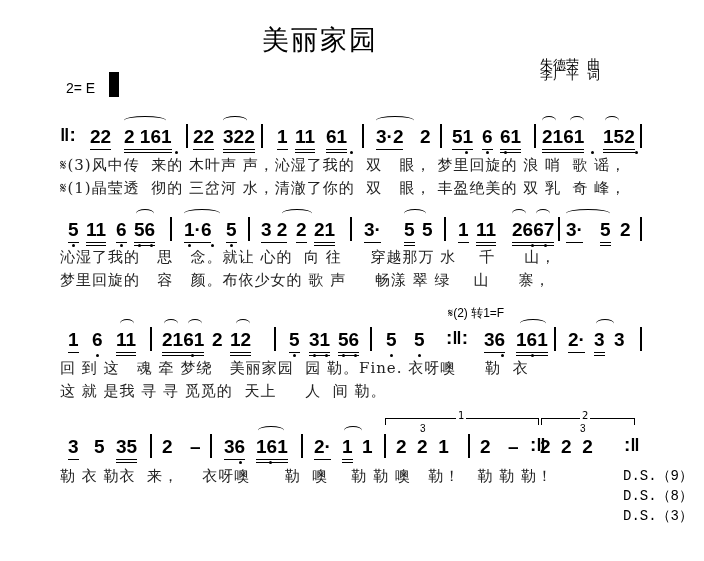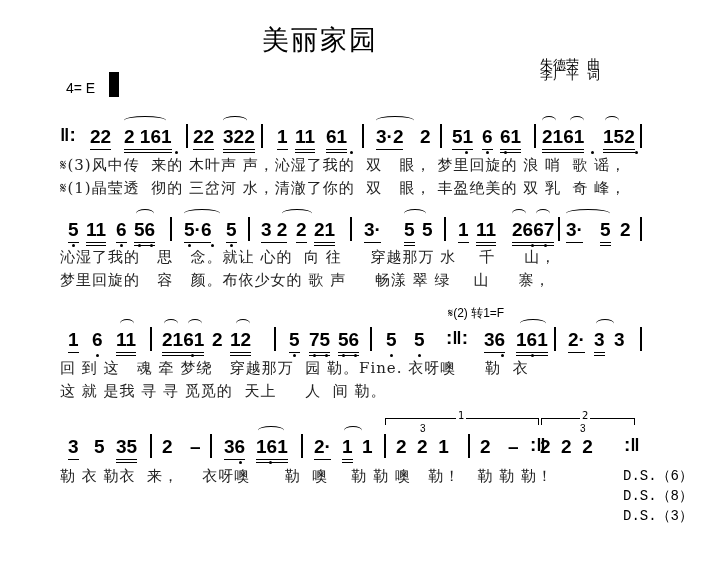--- a/index.html
+++ b/index.html
@@ -26,21 +26,21 @@
   .volta { position:absolute; height:6px; border-top:1px solid #000; border-left:1px solid #000; border-right:1px solid #000; }
   .volta span { position:absolute; top:-9px; font-size:10px; background:#fff; padding:0 2px; }
   .ds { position:absolute; left:623px; font-size:14px; font-family:"Liberation Mono", monospace; }
 </style>
 </head>
 <body>
 
 <div class="title">美丽家园</div>
 <div class="credit" style="top:56px">朱德荣  曲</div>
 <div class="credit" style="top:66px">李广平  词</div>
-<div class="key">4= E</div>
+<div class="key">2= E</div>
 <div class="timesig">
   <div>2</div>
   <div class="bar"></div>
   <div>4</div>
 </div>
 
 <div class="row" style="top:126px;">
   <span class="repl" style="left:0">‖:</span>
   <span class="tok ul1" style="left:30px">22</span>
   <span class="tok ul2" style="left:64px">2 161</span>
@@ -83,21 +83,21 @@
   <span class="tok ul1" style="left:8px">5</span>
   <span class="dot" style="left:12px"></span>
   <span class="tok ul2" style="left:26px">11</span>
   <span class="tok ul1" style="left:56px">6</span>
   <span class="dot" style="left:60px"></span>
   <span class="tok ul2" style="left:74px">56</span>
   <span class="slur" style="left:76px;width:18px"></span>
   <span class="dot" style="left:78px"></span>
   <span class="dot" style="left:90px"></span>
   <span class="bar" style="left:110px"></span>
-  <span class="tok ul1" style="left:124px">5·6</span>
+  <span class="tok ul1" style="left:124px">1·6</span>
   <span class="slur" style="left:124px;width:36px"></span>
   <span class="dot" style="left:128px"></span>
   <span class="dot" style="left:151px"></span>
   <span class="tok ul1" style="left:166px">5</span>
   <span class="dot" style="left:170px"></span>
   <span class="bar" style="left:188px"></span>
   <span class="tok ul1" style="left:201px">3 2</span>
   <span class="tok ul1" style="left:236px">2</span>
   <span class="slur" style="left:222px;width:30px"></span>
   <span class="tok ul2" style="left:254px">21</span>
@@ -135,21 +135,21 @@
   <span class="tok ul2" style="left:102px">2161</span>
   <span class="slur" style="left:104px;width:14px"></span>
   <span class="slur" style="left:128px;width:14px"></span>
   <span class="dot" style="left:131px"></span>
   <span class="tok" style="left:152px">2</span>
   <span class="tok ul2" style="left:170px">12</span>
   <span class="slur" style="left:176px;width:14px"></span>
   <span class="bar" style="left:214px"></span>
   <span class="tok ul1" style="left:229px">5</span>
   <span class="dot" style="left:233px"></span>
-  <span class="tok ul2" style="left:249px">75</span>
+  <span class="tok ul2" style="left:249px">31</span>
   <span class="dot" style="left:253px"></span>
   <span class="dot" style="left:265px"></span>
   <span class="tok ul2" style="left:278px">56</span>
   <span class="dot" style="left:282px"></span>
   <span class="dot" style="left:294px"></span>
   <span class="bar" style="left:310px"></span>
   <span class="tok" style="left:326px">5</span>
   <span class="dot" style="left:330px"></span>
   <span class="tok" style="left:354px">5</span>
   <span class="dot" style="left:358px"></span>
@@ -159,21 +159,21 @@
   <span class="tok ul2" style="left:456px">161</span>
   <span class="slur" style="left:460px;width:26px"></span>
   <span class="dot" style="left:471px"></span>
   <span class="bar" style="left:494px"></span>
   <span class="tok ul1" style="left:508px">2·</span>
   <span class="tok ul2" style="left:534px">3</span>
   <span class="slur" style="left:536px;width:18px"></span>
   <span class="tok" style="left:554px">3</span>
   <span class="bar" style="left:580px"></span>
 </div>
-<div class="lyr" style="top:359px">回 到 这   魂 牵 梦绕   穿越那万  园 勒。Fine. 衣呀噢     勒  衣</div>
+<div class="lyr" style="top:359px">回 到 这   魂 牵 梦绕   美丽家园  园 勒。Fine. 衣呀噢     勒  衣</div>
 <div class="lyr" style="top:382px">这 就 是我 寻 寻 觅觅的  天上     人  间 勒。</div>
 
 <div class="volta" style="left:385px;top:418px;width:152px">
     <span style="left:70px">1</span>
   </div>
 <div class="volta" style="left:541px;top:418px;width:92px">
     <span style="left:38px">2</span>
   </div>
 <div class="mark" style="left:420px;top:423px;font-size:10px">3</div>
 <div class="mark" style="left:580px;top:423px;font-size:10px">3</div>
@@ -199,15 +199,15 @@
   <span class="tok" style="left:336px">2&nbsp;&nbsp;2&nbsp;&nbsp;1</span>
   <span class="bar" style="left:408px"></span>
   <span class="tok" style="left:420px">2</span>
   <span class="tok" style="left:448px">–</span>
   <span class="repl" style="left:470px">:‖</span>
   <span class="tok" style="left:480px">2&nbsp;&nbsp;2&nbsp;&nbsp;2</span>
   <span class="repl" style="left:564px">:‖</span>
 </div>
 <div class="lyr" style="top:467px">勒 衣 勒衣  来，    衣呀噢      勒  噢    勒 勒 噢   勒！   勒 勒 勒！</div>
 
-<div class="ds" style="top:467px">D.S.（6）</div>
+<div class="ds" style="top:467px">D.S.（9）</div>
 <div class="ds" style="top:487px">D.S.（8）</div>
 <div class="ds" style="top:507px">D.S.（3）</div>
 
 </body></html>

